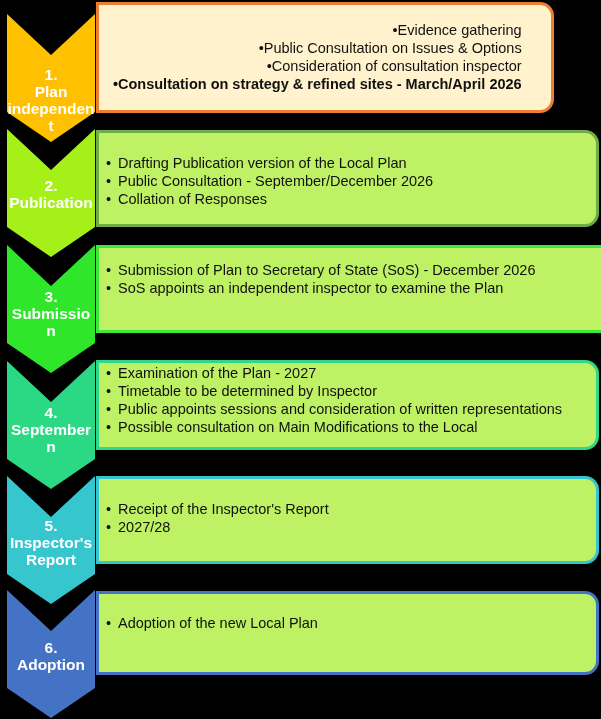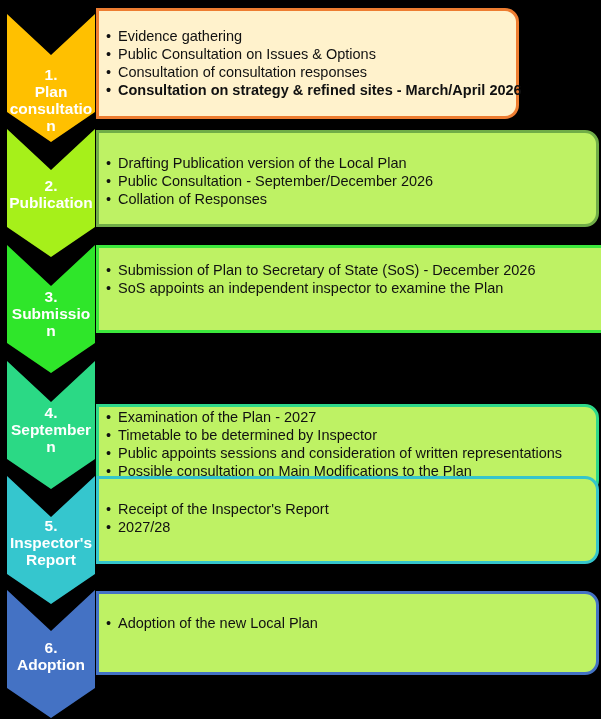--- a/index.html
+++ b/index.html
@@ -34,28 +34,28 @@
 </head>
 <body>
 
 <div class="chevron" style="top:14px;height:128px;">
   <svg width="88" height="128">
     <polygon points="0,0 44,41 88,0 88,98 44,128 0,98" fill="#FFC000"></polygon>
   </svg>
   <div class="chev-label" style="top:52px;">
     <div>1.</div>
     <div>Plan</div>
-    <div>consultation</div>
+    <div>independent</div>
   </div>
 </div>
-<div class="box" style="top:8px;height:111px;border-color:#ED7D31;background:#FFF2CC;width:423px;">
+<div class="box" style="top:2px;height:111px;border-color:#ED7D31;background:#FFF2CC;width:458px;text-align:right;">
   <ul style="top:16px;">
     <li>Evidence gathering</li>
     <li>Public Consultation on Issues &amp; Options</li>
-    <li>Consultation of consultation responses</li>
+    <li>Consideration of consultation inspector</li>
     <li class="bold">Consultation on strategy &amp; refined sites - March/April 2026</li>
   </ul>
 </div>
 
 <div class="chevron" style="top:129px;height:128px;">
   <svg width="88" height="128">
     <polygon points="0,0 44,41 88,0 88,98 44,128 0,98" fill="#A6F01A"></polygon>
   </svg>
   <div class="chev-label" style="top:48px;">
     <div>2.</div>
@@ -90,26 +90,26 @@
 <div class="chevron" style="top:361px;height:128px;">
   <svg width="88" height="128">
     <polygon points="0,0 44,41 88,0 88,98 44,128 0,98" fill="#2BD985"></polygon>
   </svg>
   <div class="chev-label" style="top:43px;">
     <div>4.</div>
     <div>September</div>
     <div>n</div>
   </div>
 </div>
-<div class="box" style="top:360px;height:90px;border-color:#2ED88A;width:503px;margin-top:44px;">
+<div class="box" style="top:360px;height:90px;border-color:#2ED88A;width:503px;">
   <ul style="top:1px;">
     <li>Examination of the Plan - 2027</li>
     <li>Timetable to be determined by Inspector</li>
     <li>Public appoints sessions and consideration of written representations</li>
-    <li>Possible consultation on Main Modifications to the Plan</li>
+    <li>Possible consultation on Main Modifications to the Local</li>
   </ul>
 </div>
 
 <div class="chevron" style="top:476px;height:128px;">
   <svg width="88" height="128">
     <polygon points="0,0 44,41 88,0 88,98 44,128 0,98" fill="#35C6CE"></polygon>
   </svg>
   <div class="chev-label" style="top:41px;">
     <div>5.</div>
     <div>Inspector's</div>

